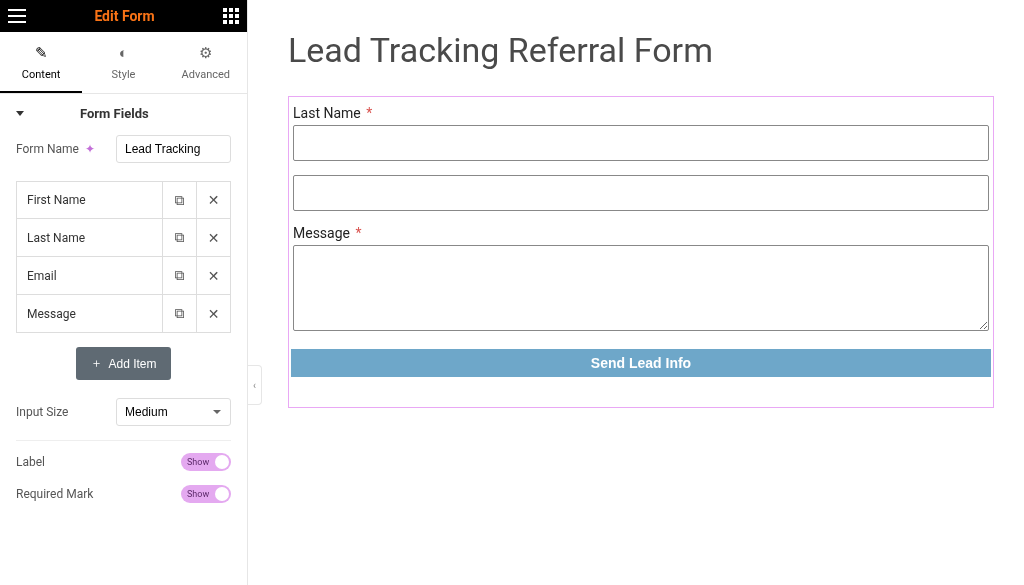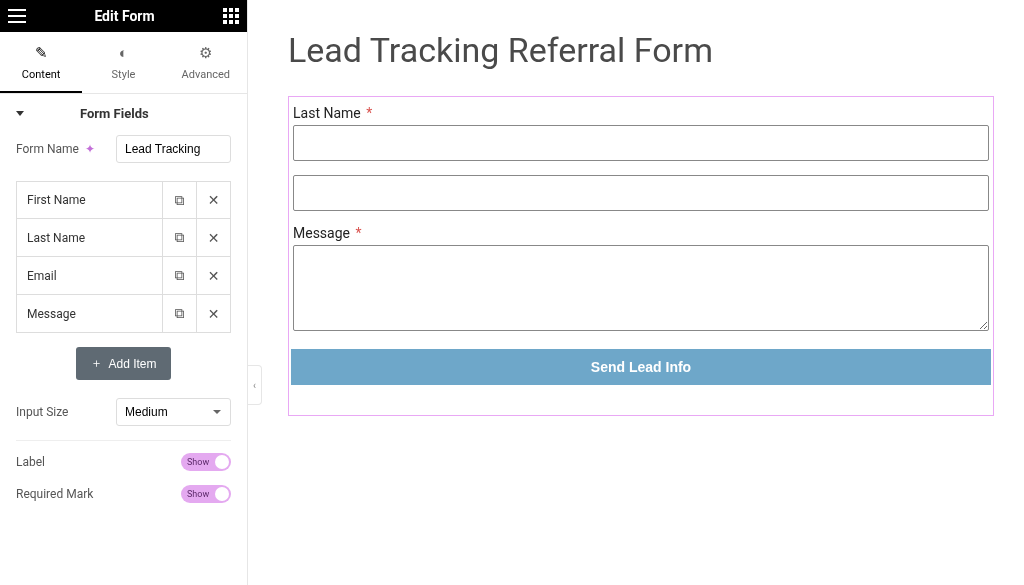--- a/index.html
+++ b/index.html
@@ -15,21 +15,21 @@
   .sidebar {
     position: absolute;
     left: 0; top: 0;
     width: 248px;
     height: 585px;
     background: #fff;
     border-right: 1px solid #e6e6e6;
   }
   .sidebar-header {
     background: #000;
-    color: #ffffff;
+    color: #f97316;
     height: 32px;
     display: flex;
     align-items: center;
     justify-content: space-between;
     padding: 0 8px;
   }
   .sidebar-header .menu-icon {
     width: 18px; height: 14px;
     display: flex; flex-direction: column; justify-content: space-between;
   }
@@ -259,21 +259,21 @@
     border-radius: 2px;
     padding: 6px 8px;
     font-size: 14px;
   }
   textarea.form-control { height: 86px; resize: both; }
   .submit-btn {
     width: 100%;
     background: #6ea7c9;
     color: #fff;
     border: none;
-    height: 36px;
+    height: 28px;
     font-size: 14px;
     font-weight: 600;
     cursor: pointer;
     margin-bottom: 22px;
   }
 </style>
 </head>
 <body>
 
 <div class="sidebar">

